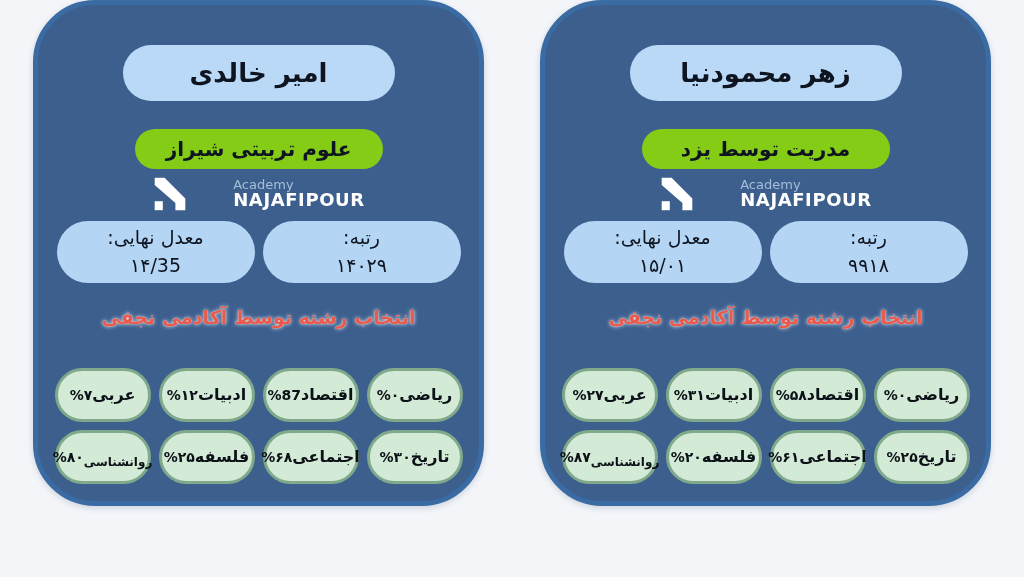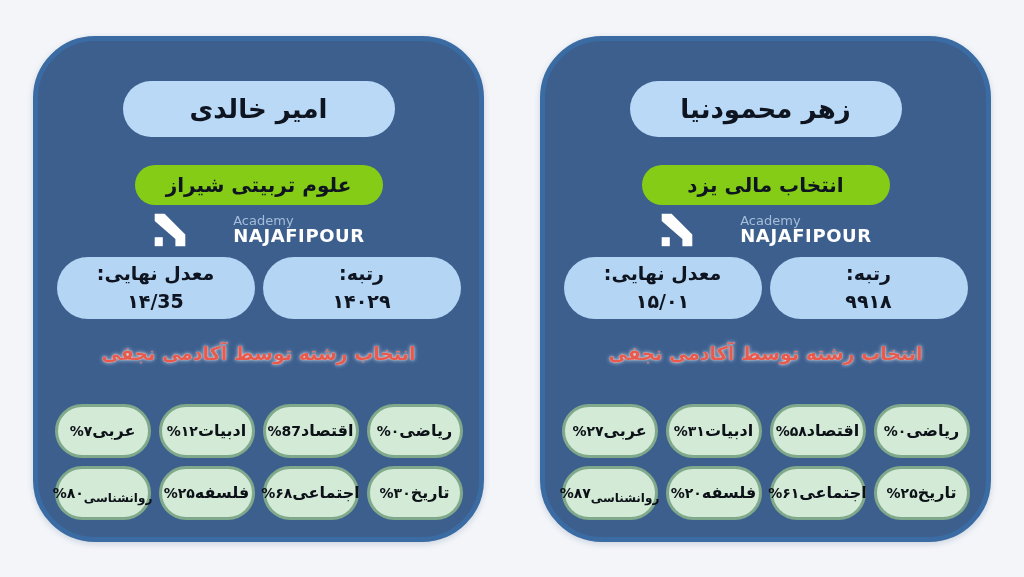--- a/index.html
+++ b/index.html
@@ -11,21 +11,20 @@
     font-family: "DejaVu Sans", sans-serif;
     overflow: hidden;
   }
   .stage {
     width: 1024px;
     height: 577px;
     display: flex;
     justify-content: center;
     align-items: flex-start;
     gap: 56px;
-    padding-top: 36px;
     box-sizing: border-box;
   }
   .card {
     width: 451px;
     height: 506px;
     background: #3d5f8e;
     border: 5px solid #3a6ba3;
     border-radius: 62px;
     box-sizing: border-box;
     display: flex;
@@ -84,21 +83,21 @@
   .stat-pill {
     width: 198px;
     height: 62px;
     background: #b4d5f3;
     border-radius: 32px;
     display: flex;
     flex-direction: column;
     align-items: center;
     justify-content: center;
     font-size: 19px;
-    font-weight: bold;
+    font-weight: normal;
     color: #0e1420;
     line-height: 1.45;
   }
   .stat-value { direction: ltr; }
   .note {
     margin-top: 23px;
     font-size: 19px;
     font-weight: bold;
     color: #e9594c;
     text-shadow: 0 0 4px rgba(255,255,255,0.85), 0 0 1px rgba(255,255,255,0.9);
@@ -195,21 +194,21 @@
         <span class="subject-score">%۸۰</span>
       </div>
     </div>
   </div>
 
   <div class="card">
     <div class="pill-name">
       <span>زهر محمودنیا</span>
     </div>
     <div class="pill-field">
-      <span>انتخاب مالی یزد</span>
+      <span>مدریت توسط یزد</span>
     </div>
     <div class="logo-row">
       <span class="logo-icon">
         <svg viewBox="0 0 40 40" aria-hidden="true">
           <path d="M3 2 L14 2 L37 25 L37 38 L26 38 L26 30 L3 10 Z" fill="#ffffff"></path>
           <rect x="3" y="28" width="9" height="10" fill="#ffffff"></rect>
         </svg>
       </span>
       <span class="logo-text">
         <span class="logo-academy">Academy</span>

